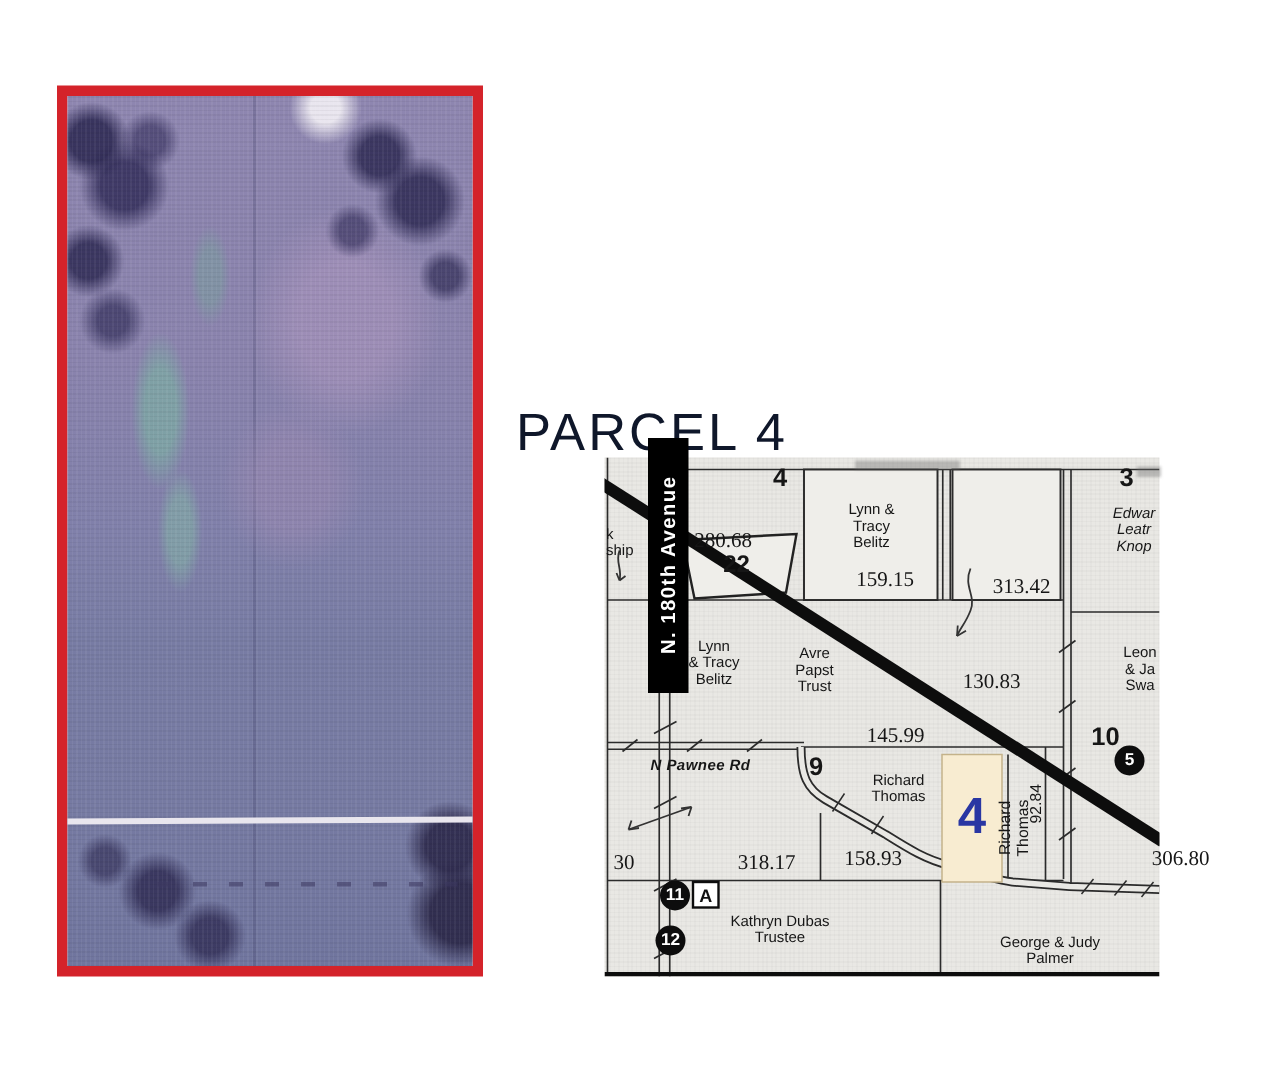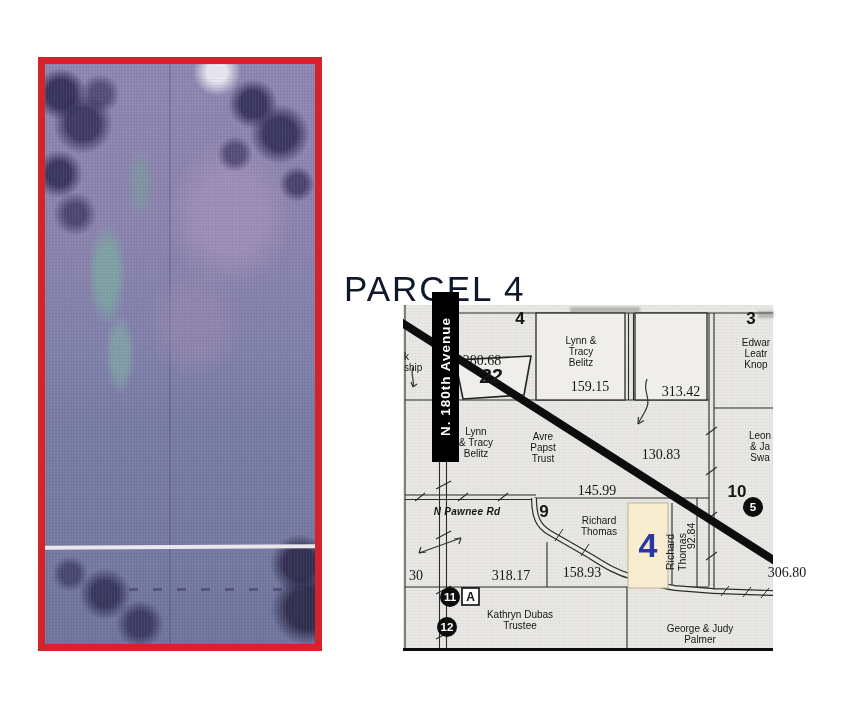--- a/index.html
+++ b/index.html
@@ -43,21 +43,21 @@
   #map{left:403px;top:305px;width:370px;height:346px;
     background:
       repeating-linear-gradient(0deg, rgba(0,0,0,.025) 0 1px, transparent 1px 3px),
       repeating-linear-gradient(90deg, rgba(0,0,0,.02) 0 1px, transparent 1px 3px),
       #e9e8e4;}
   #map svg{position:absolute;left:0;top:0;}
   .lbl{position:absolute;white-space:pre-line;color:#161616;font-size:10px;line-height:1.08;text-align:center;}
   .c{transform:translate(-50%,-50%);}
   .num{font-size:14px;font-family:Liberation Serif, serif;}
   .sec{font-weight:bold;font-size:17px;}
-  .sec22{font-weight:bold;font-size:20px;font-style:italic;}
+  .sec22{font-weight:bold;font-size:16px;}
   .roadname{font-weight:bold;font-style:italic;font-size:10px;letter-spacing:.3px;}
   .vert{writing-mode:vertical-rl;transform:rotate(180deg);}
   #avenue-label{position:absolute;left:29px;top:-13px;width:27px;height:170px;background:#000;color:#fff;
     font-weight:bold;font-size:13.5px;letter-spacing:1px;display:flex;align-items:center;justify-content:center;}
   #avenue-label span{writing-mode:vertical-rl;transform:rotate(180deg);white-space:nowrap;}
   #thomas-vert{left:261px;top:214px;width:28px;height:66px;font-size:10.5px;line-height:1.15;}
   #m92-vert{left:283px;top:205px;width:14px;height:52px;font-size:10.5px;}
   .marker{position:absolute;transform:translate(-50%,-50%);color:#fff;font-weight:bold;font-size:11.5px;}
   #marker-a{color:#111;font-size:12px;}
   #parcel4-num{font-weight:bold;font-size:34px;color:#2936a3;}
@@ -183,21 +183,21 @@
   <div class="lbl c" style="left:73px;top:138px;">Lynn
 &amp; Tracy
 Belitz</div>
   <div class="lbl c" style="left:140px;top:143px;">Avre
 Papst
 Trust</div>
   <div class="lbl c" style="left:196px;top:222px;">Richard
 Thomas</div>
   <div class="lbl vert" id="thomas-vert">Richard
 Thomas</div>
-  <div class="lbl" style="left:332px;top:33px;width:42px;">Edwar
+  <div class="lbl" style="left:332px;top:33px;width:42px;font-style:italic;">Edwar
 Leatr
 Knop</div>
   <div class="lbl" style="left:338px;top:126px;width:38px;">Leon
 &amp; Ja
 Swa</div>
   <div class="lbl c" style="left:117px;top:316px;">Kathryn Dubas
 Trustee</div>
   <div class="lbl c" style="left:297px;top:330px;">George &amp; Judy
 Palmer</div>
   <div class="lbl" style="left:1px;top:47px;text-align:left;">k

